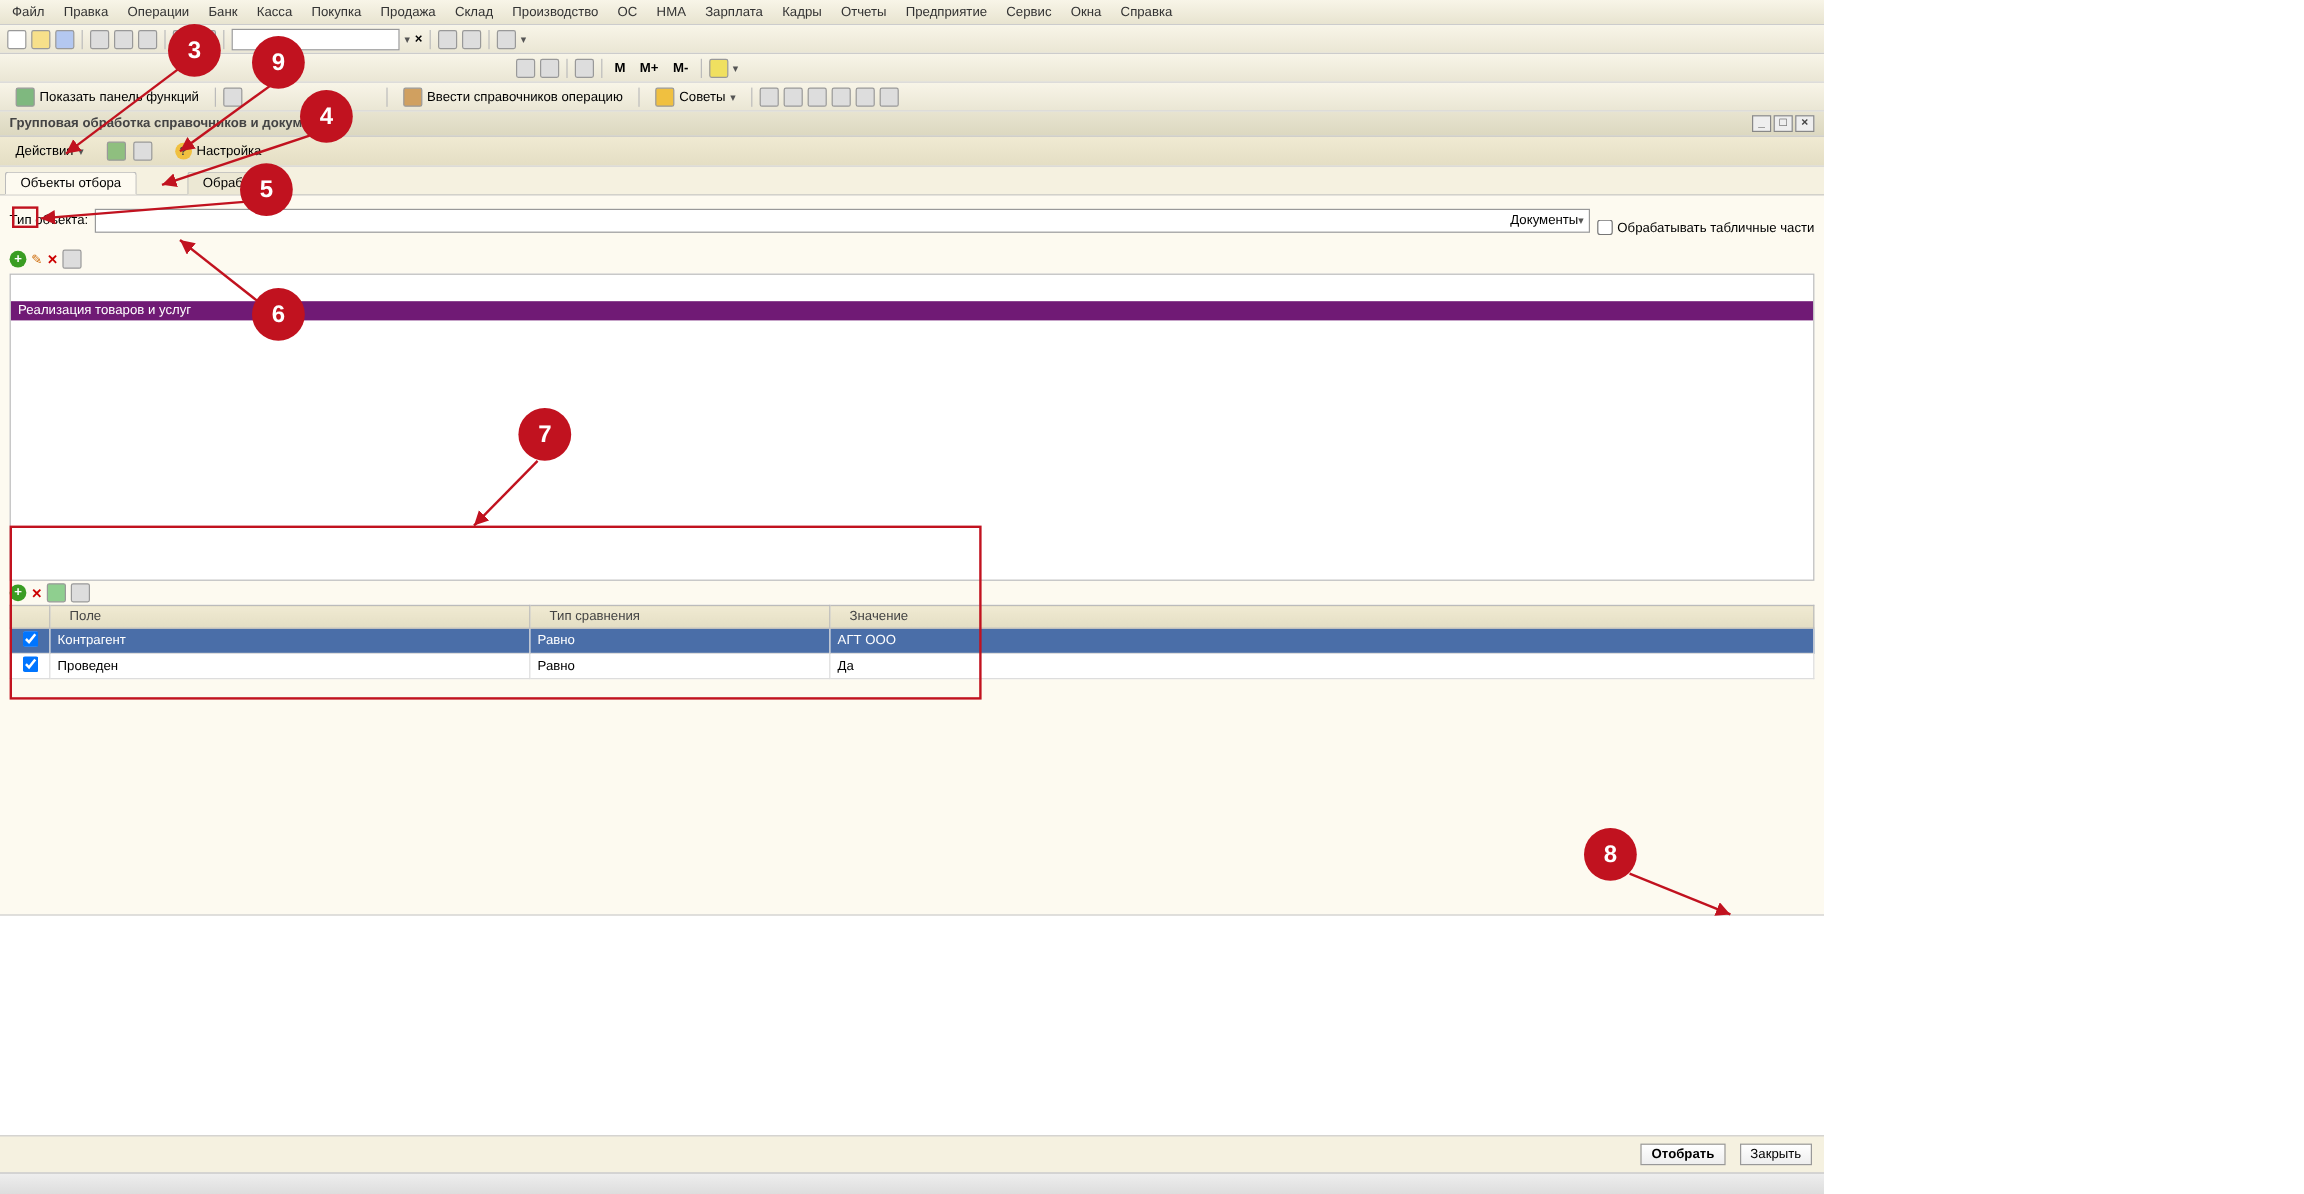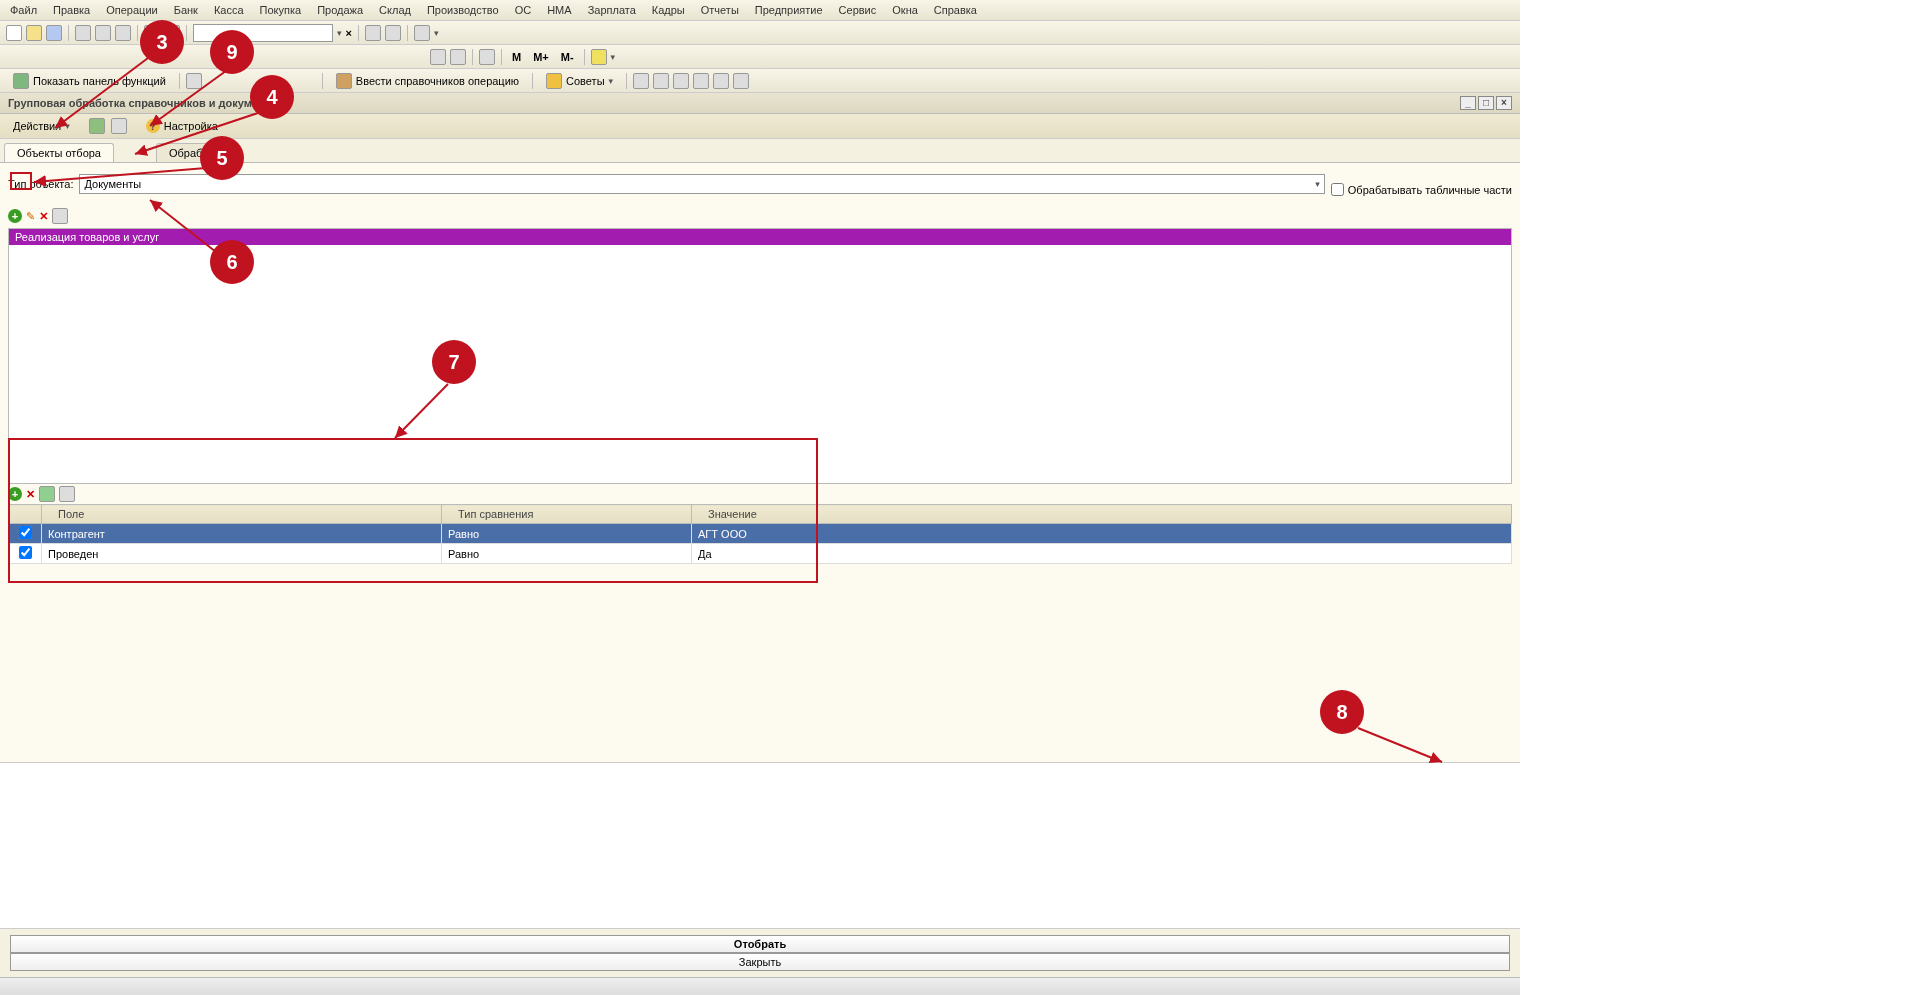--- a/index.html
+++ b/index.html
@@ -14,34 +14,34 @@
 .tb-btn { display: flex; align-items: center; gap: 4px; padding: 1px 6px; border: 1px solid transparent; cursor: pointer; }
 .window-title { background: linear-gradient(#e8e4d0, #dcd8c0); border-bottom: 1px solid #bbb; padding: 3px 8px; font-weight: bold; color: #444; display: flex; justify-content: space-between; align-items: center; }
 .window-controls { display: flex; gap: 2px; }
 .window-controls span { width: 16px; height: 14px; border: 1px solid #888; text-align: center; line-height: 12px; font-size: 10px; cursor: pointer; background: #eee; }
 .subtoolbar { background: linear-gradient(#f0ead2, #e4dec4); border-bottom: 1px solid #ccc; padding: 3px 6px; display: flex; align-items: center; gap: 6px; }
 .tabs-row { display: flex; background: #f5f1e0; border-bottom: 1px solid #bbb; padding-top: 4px; padding-left: 4px; gap: 40px; }
 .tab { padding: 3px 12px; border: 1px solid #bbb; border-bottom: none; background: #ece8d4; margin-right: 2px; cursor: pointer; border-radius: 3px 3px 0 0; }
 .tab.active { background: #fdfaf0; font-weight: normal; }
 .content { padding: 8px; background: #fdfaf0; border-bottom: 1px solid #ccc; }
 .type-row { display: flex; align-items: center; gap: 6px; margin-bottom: 8px; }
-.type-select { flex: 1; height: 20px; border: 1px solid #999; background: #fff; padding: 0 4px; display: flex; align-items: center; justify-content: space-between; }
+.type-select { flex: 1; height: 20px; border: 1px solid #999; background: #fff; padding: 0 4px; display: flex; align-items: center; justify-content: flex-end; }
 .checkbox-label { display: flex; align-items: center; gap: 4px; margin-top: 12px; }
 .obj-toolbar { display: flex; gap: 4px; align-items: center; margin: 4px 0; }
 .obj-list { border: 1px solid #bbb; background: #fff; height: 240px; overflow: auto; }
 .obj-row { padding: 2px 6px; }
-.obj-row.selected { background: #a21caf; color: #fff; }
+.obj-row.selected { background: #701a75; color: #fff; margin-top: 22px; }
 .section-title { color: #8a6d3b; font-weight: bold; padding: 4px 0; }
 .filter-toolbar { display: flex; gap: 4px; align-items: center; padding: 2px 0; }
 .filter-table { border: 1px solid #bbb; background: #fff; width: 100%; border-collapse: collapse; }
 .filter-table th { background: linear-gradient(#f0ead2, #e4dec4); border: 1px solid #bbb; padding: 3px 16px; text-align: left; font-weight: normal; color: #444; }
 .filter-table td { border: 1px solid #ddd; padding: 2px 6px; }
 .filter-table tr.selected td { background: #4a6ea8; color: #fff; }
 .filter-body { height: 250px; }
-.bottom-bar { display: flex; justify-content: flex-end; gap: 0; padding: 6px 10px; background: #f5f1e0; border-top: 1px solid #ccc; position: absolute; bottom: 18px; left: 0; right: 0; flex-direction: column; }
+.bottom-bar { display: flex; justify-content: flex-end; gap: 12px; padding: 6px 10px; background: #f5f1e0; border-top: 1px solid #ccc; position: absolute; bottom: 18px; left: 0; right: 0; }
 .bottom-bar button { padding: 2px 8px; border: 1px solid #999; background: linear-gradient(#fff,#eee); cursor: pointer; font-size: 11px; }
 .statusbar { position: absolute; bottom: 0; left: 0; right: 0; height: 18px; background: linear-gradient(#eee,#ddd); border-top: 1px solid #bbb; }
 .annot-circle { position: absolute; width: 44px; height: 44px; border-radius: 50%; background: #c1121f; color: #fff; font-size: 20px; font-weight: bold; display: flex; align-items: center; justify-content: center; z-index: 100; }
 .annot-arrow { position: absolute; z-index: 99; }
 .red-box { position: absolute; border: 2px solid #c1121f; z-index: 90; pointer-events: none; }
 .icon-green-plus { width:14px; height:14px; border-radius:50%; background:#3a9d23; color:#fff; font-weight:bold; display:inline-flex; align-items:center; justify-content:center; font-size:11px; }
 .icon-red-x { color:#c00; font-weight:bold; }
 .icon-help { width:14px; height:14px; border-radius:50%; background:#f0c040; color:#444; display:inline-flex; align-items:center; justify-content:center; font-size:10px; font-weight:bold; }
 .dropdown-arrow { font-size: 9px; color: #555; }
 .check-col { width: 20px; text-align: center; }

